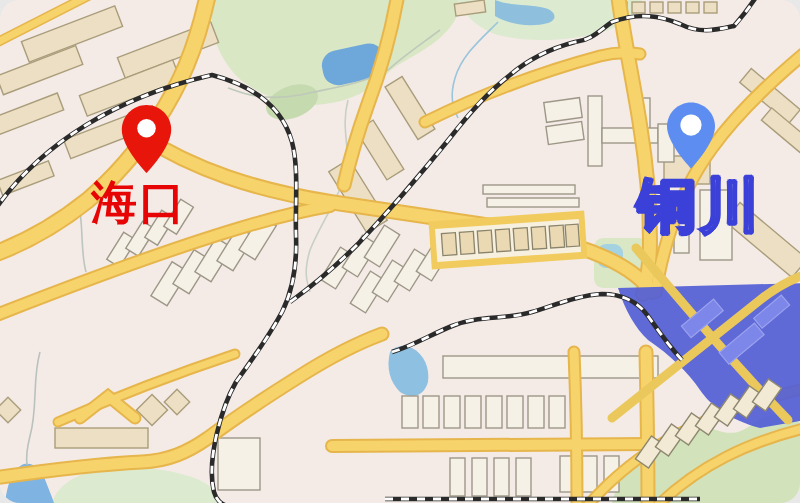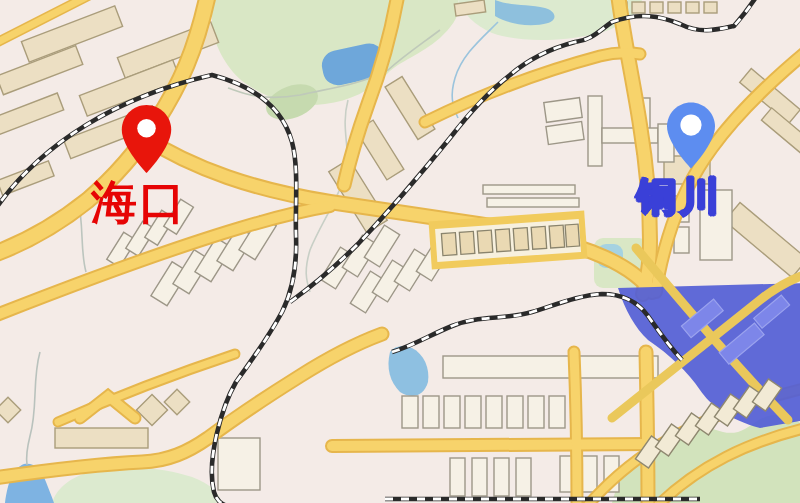--- a/index.html
+++ b/index.html
@@ -1,28 +1,29 @@
 <!DOCTYPE html>
 <html><head>
 <meta charset="utf-8">
 <style>
   html,body{margin:0;padding:0;background:#e8e8e8;}
   .stage{
     position:relative;width:800px;height:503px;overflow:hidden;
     font-family:"Liberation Sans","DejaVu Sans",sans-serif;
     background:#f3ebe6;
+    border-radius:20px;
   }
   .stage svg.mapart{position:absolute;left:0;top:0;filter:blur(.3px) saturate(1.03);}
   .city-label{
     position:absolute;font-weight:bold;line-height:1;white-space:nowrap;
     user-select:none;
   }
   .city-label.origin{left:91px;top:179px;font-size:46px;letter-spacing:2px;}
   .city-label.dest{
-    left:637px;top:177px;font-size:39px;letter-spacing:4px;
+    left:637px;top:177px;font-size:59px;letter-spacing:4px;
     -webkit-text-stroke:2.5px #3a40d8;
     text-shadow:2px 0 0 #3a40d8,-2px 0 0 #3a40d8,0 2px 0 #3a40d8,0 -2px 0 #3a40d8;
   }
   .pin{position:absolute;}
   .pin.origin{left:121px;top:105px;}
   .pin.dest{left:667px;top:102px;}
   .banner{
     position:absolute;left:0;top:290px;width:800px;height:62px;
     display:flex;align-items:center;z-index:5;
   }

